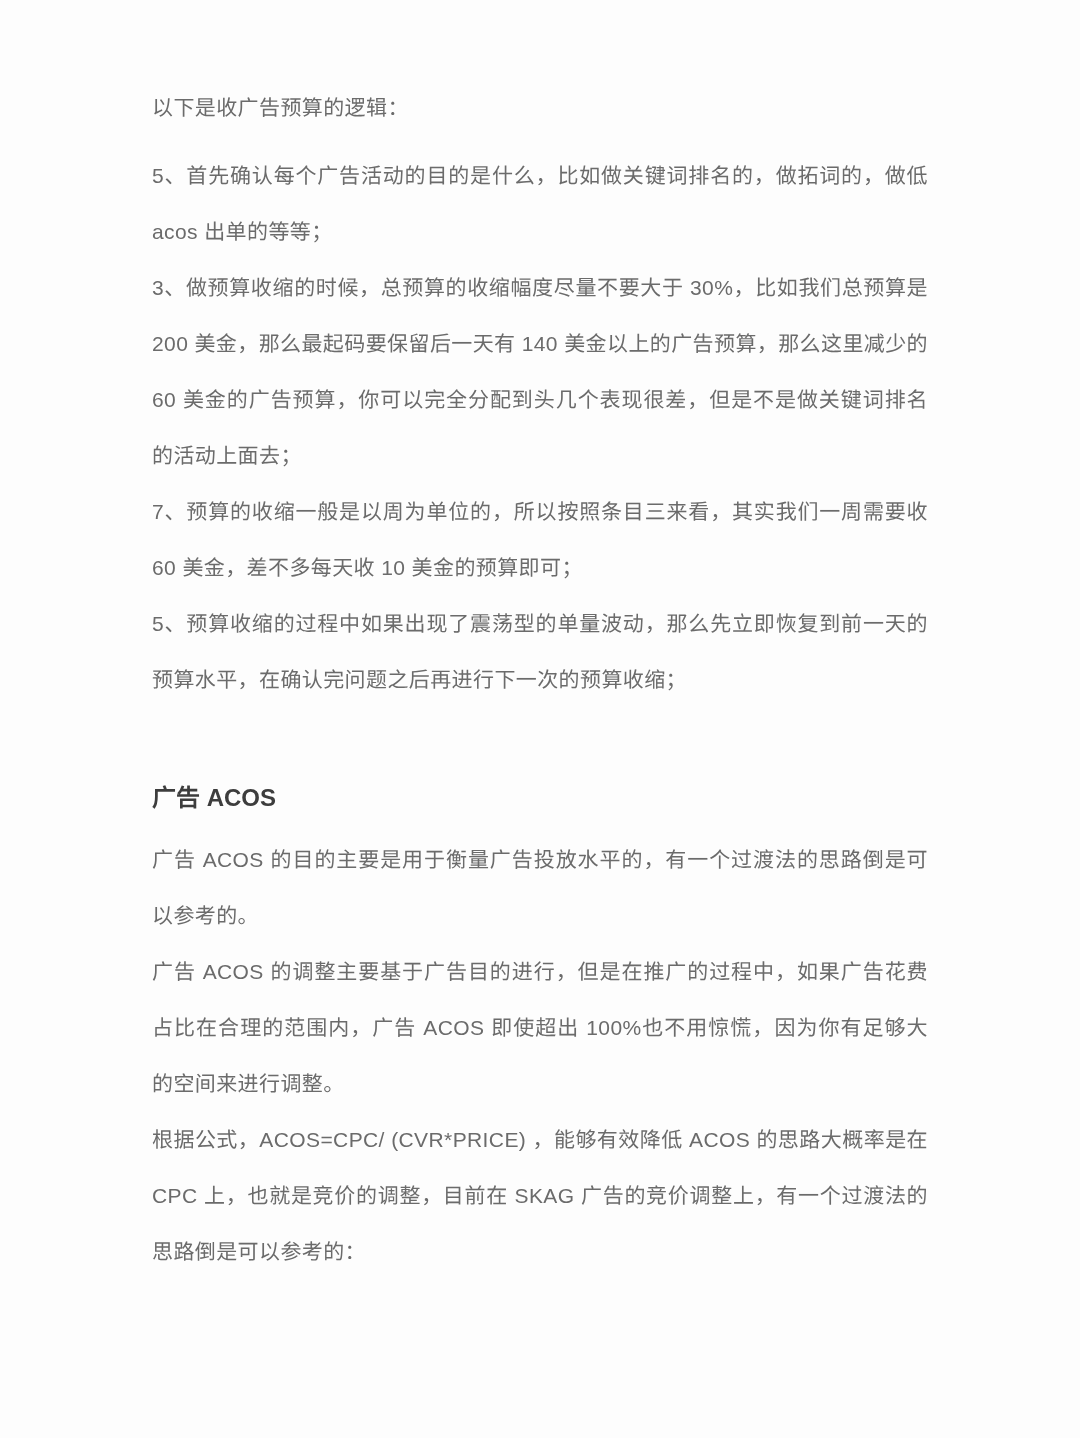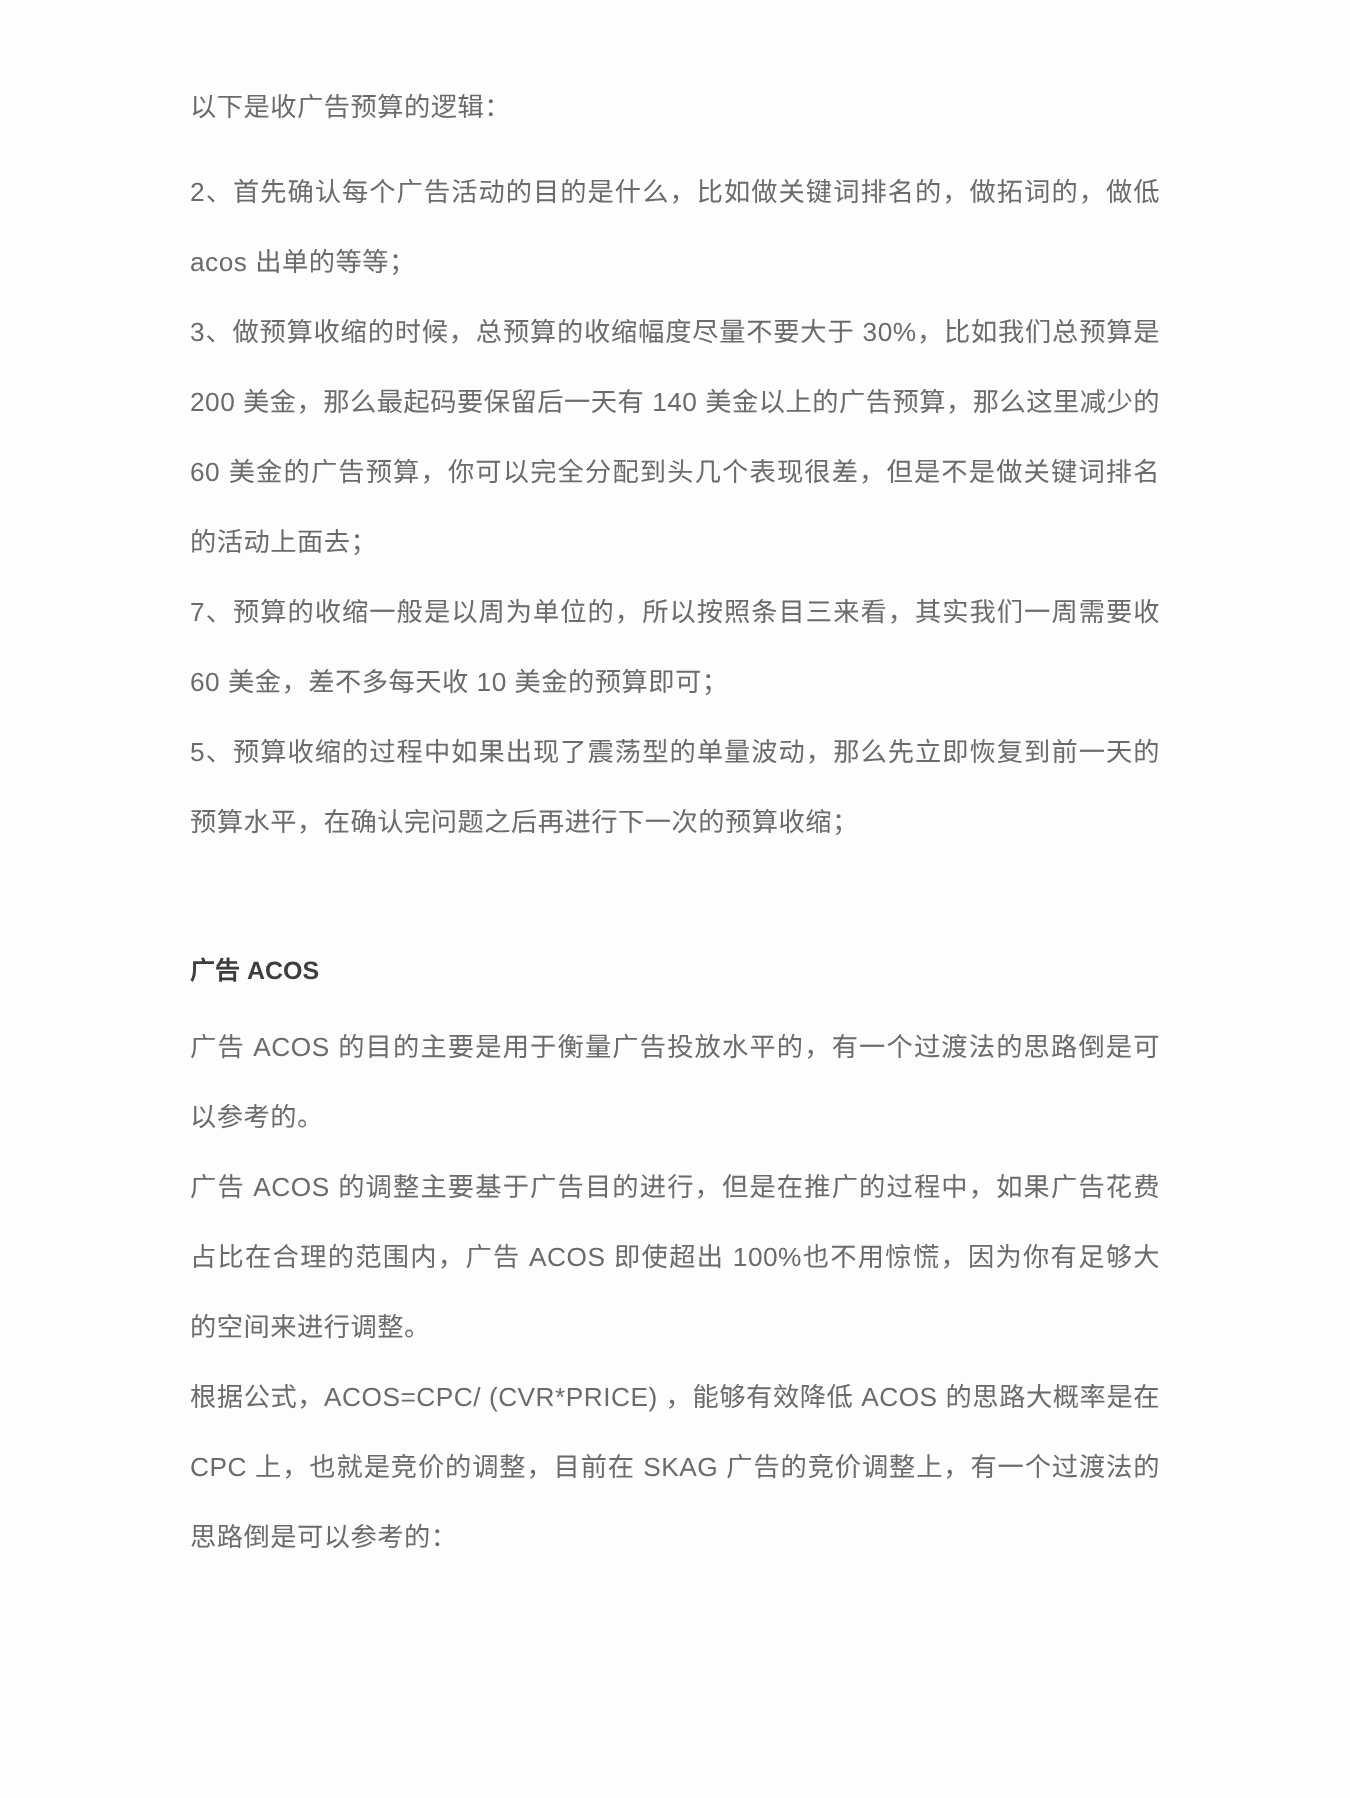--- a/index.html
+++ b/index.html
@@ -14,21 +14,21 @@
   body {
     width: 1080px;
     height: 1438px;
     background: var(--bg);
     overflow: hidden;
   }
   .page {
     box-sizing: border-box;
     width: 100%;
     height: 100%;
-    padding: 59px 152px 0 152px;
+    padding: 80px 152px 0 152px;
     font-family: "Liberation Sans", "DejaVu Sans", sans-serif;
     font-size: 21px;
     line-height: 56px;
     color: var(--body-color);
   }
   .para {
     margin: 0;
     text-align: justify;
     text-justify: inter-ideograph;
     letter-spacing: 0.4px;
@@ -37,35 +37,35 @@
   .para::after {
     content: "";
     display: inline-block;
     width: 0;
   }
   .intro {
     margin-bottom: 12px;
   }
   .section-heading {
     margin: 62px 0 6px 0;
-    font-size: 20px;
+    font-size: 24px;
     line-height: 56px;
     font-weight: 700;
     color: var(--heading-color);
     text-align: left;
   }
 </style>
 </head>
 <body>
 
 <div class="page">
 
   <p class="para intro">以下是收广告预算的逻辑：</p>
 
-  <p class="para">2、首先确认每个广告活动的目的是什么，比如做关键词排名的，做拓词的，做低 acos 出单的等等；</p>
+  <p class="para">5、首先确认每个广告活动的目的是什么，比如做关键词排名的，做拓词的，做低 acos 出单的等等；</p>
 
 
   <p class="para">3、做预算收缩的时候，总预算的收缩幅度尽量不要大于 30%，比如我们总预算是 200 美金，那么最起码要保留后一天有 140 美金以上的广告预算，那么这里减少的 60 美金的广告预算，你可以完全分配到头几个表现很差，但是不是做关键词排名的活动上面去；</p>
 
   <p class="para">7、预算的收缩一般是以周为单位的，所以按照条目三来看，其实我们一周需要收 60 美金，差不多每天收 10 美金的预算即可；</p>
 
   <p class="para">5、预算收缩的过程中如果出现了震荡型的单量波动，那么先立即恢复到前一天的预算水平，在确认完问题之后再进行下一次的预算收缩；</p>
 
 
   <h2 class="section-heading">广告 ACOS</h2>

